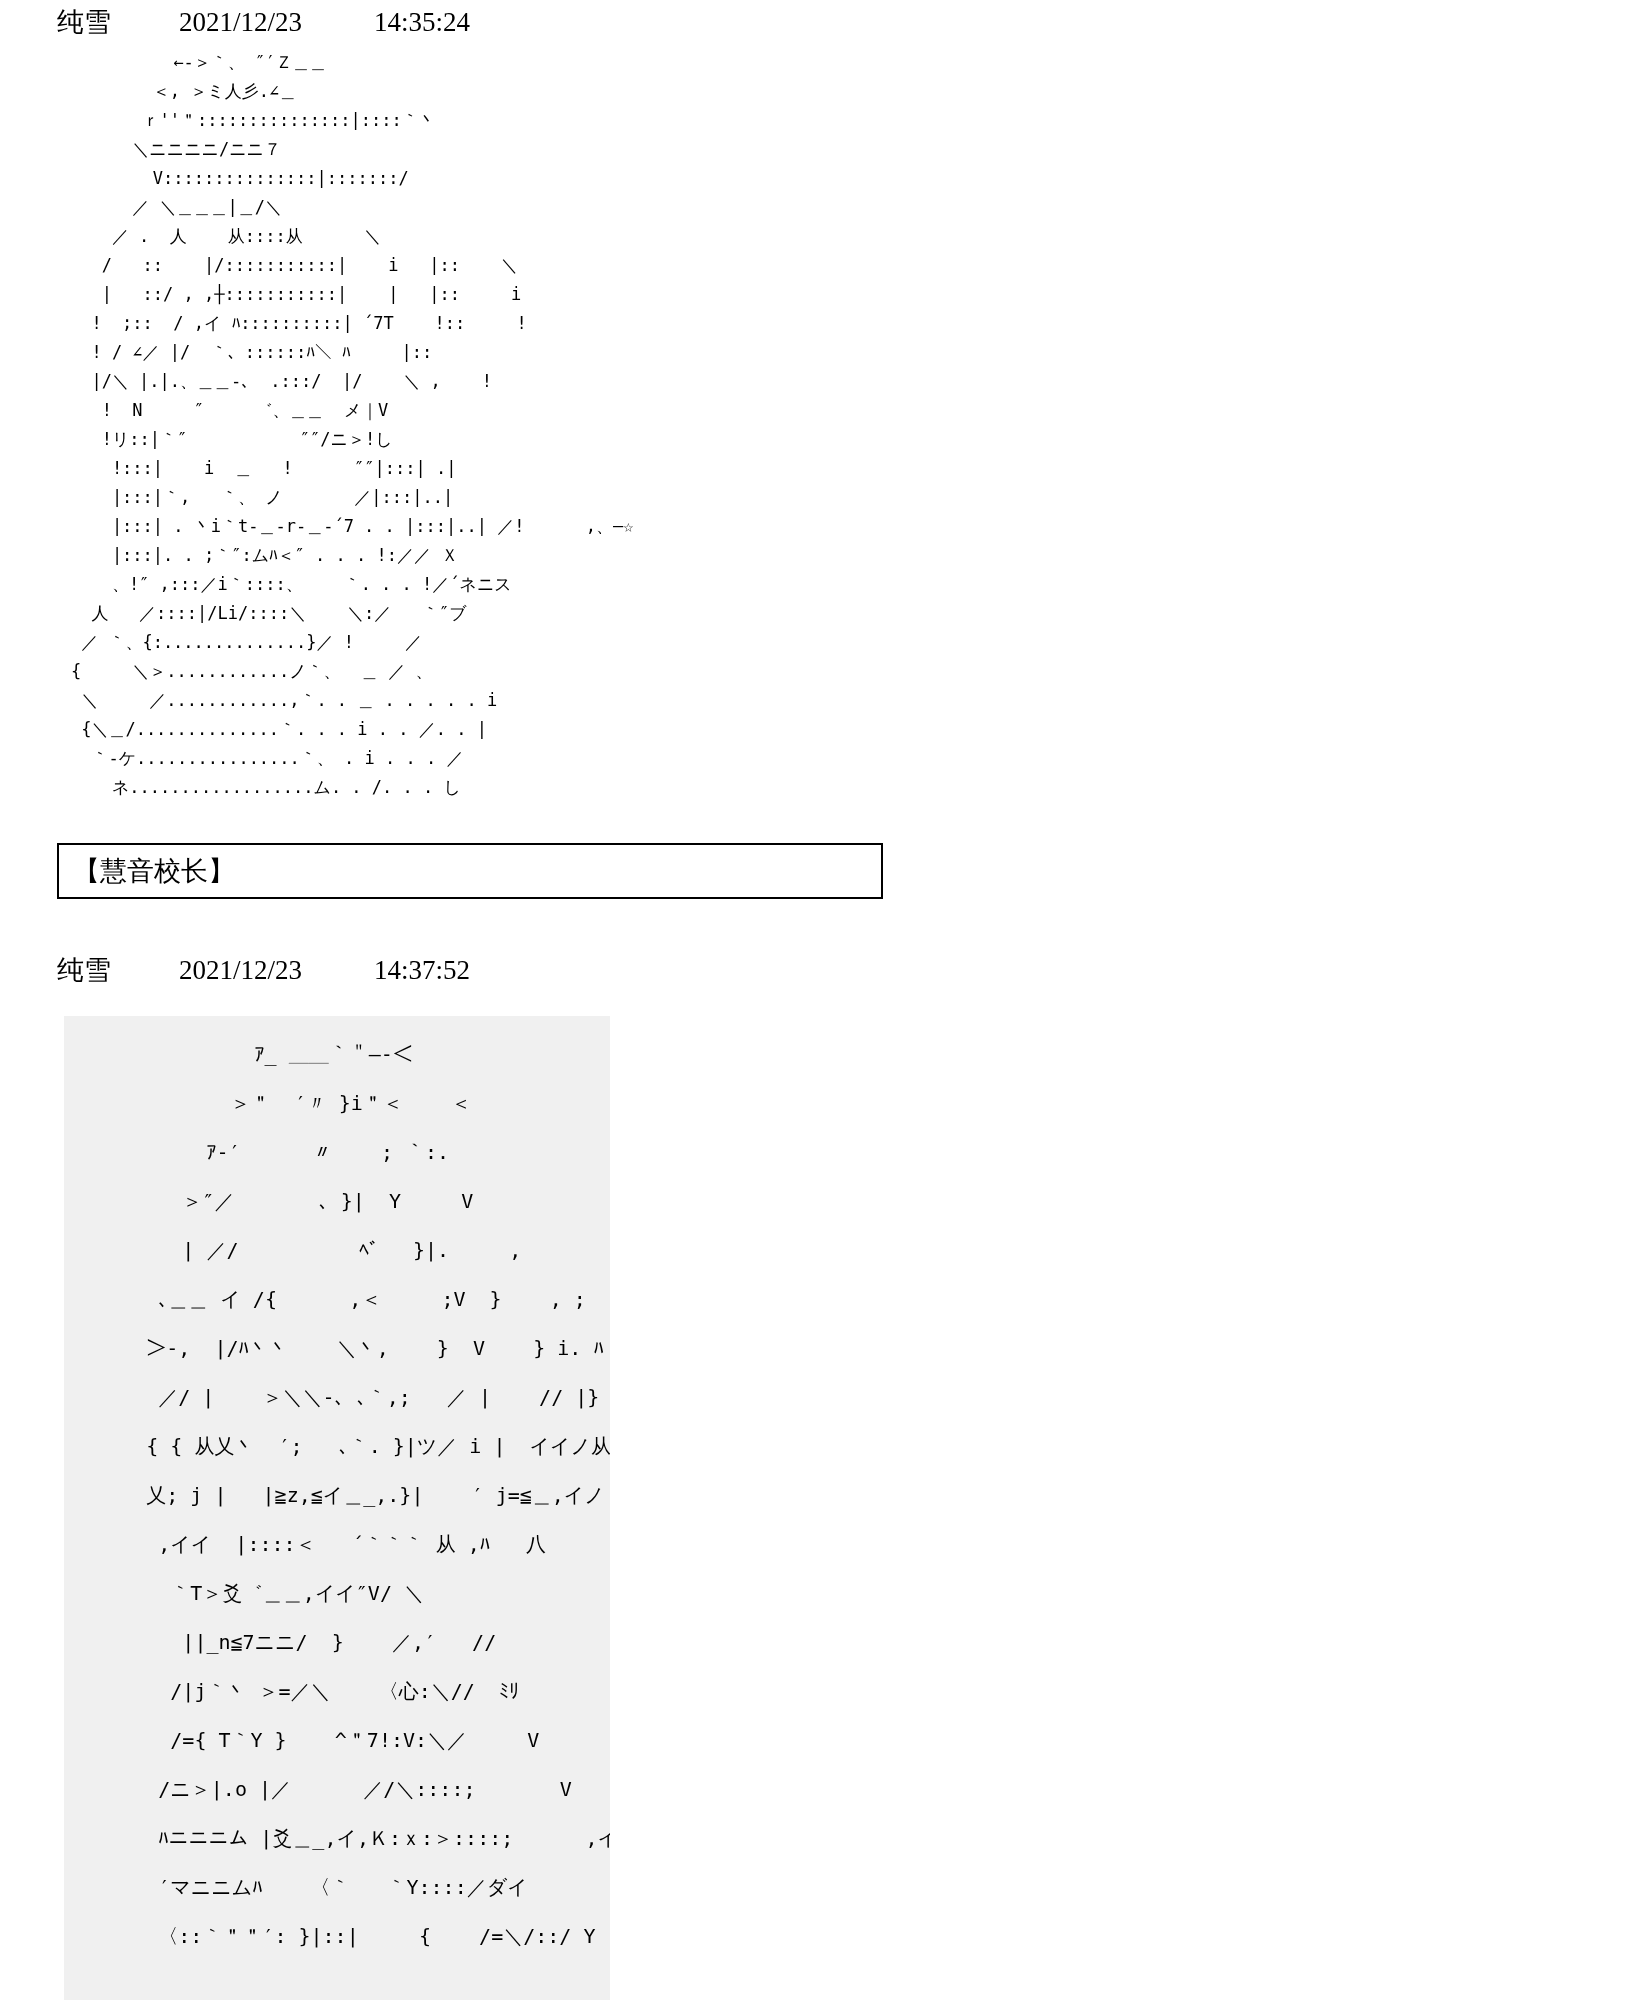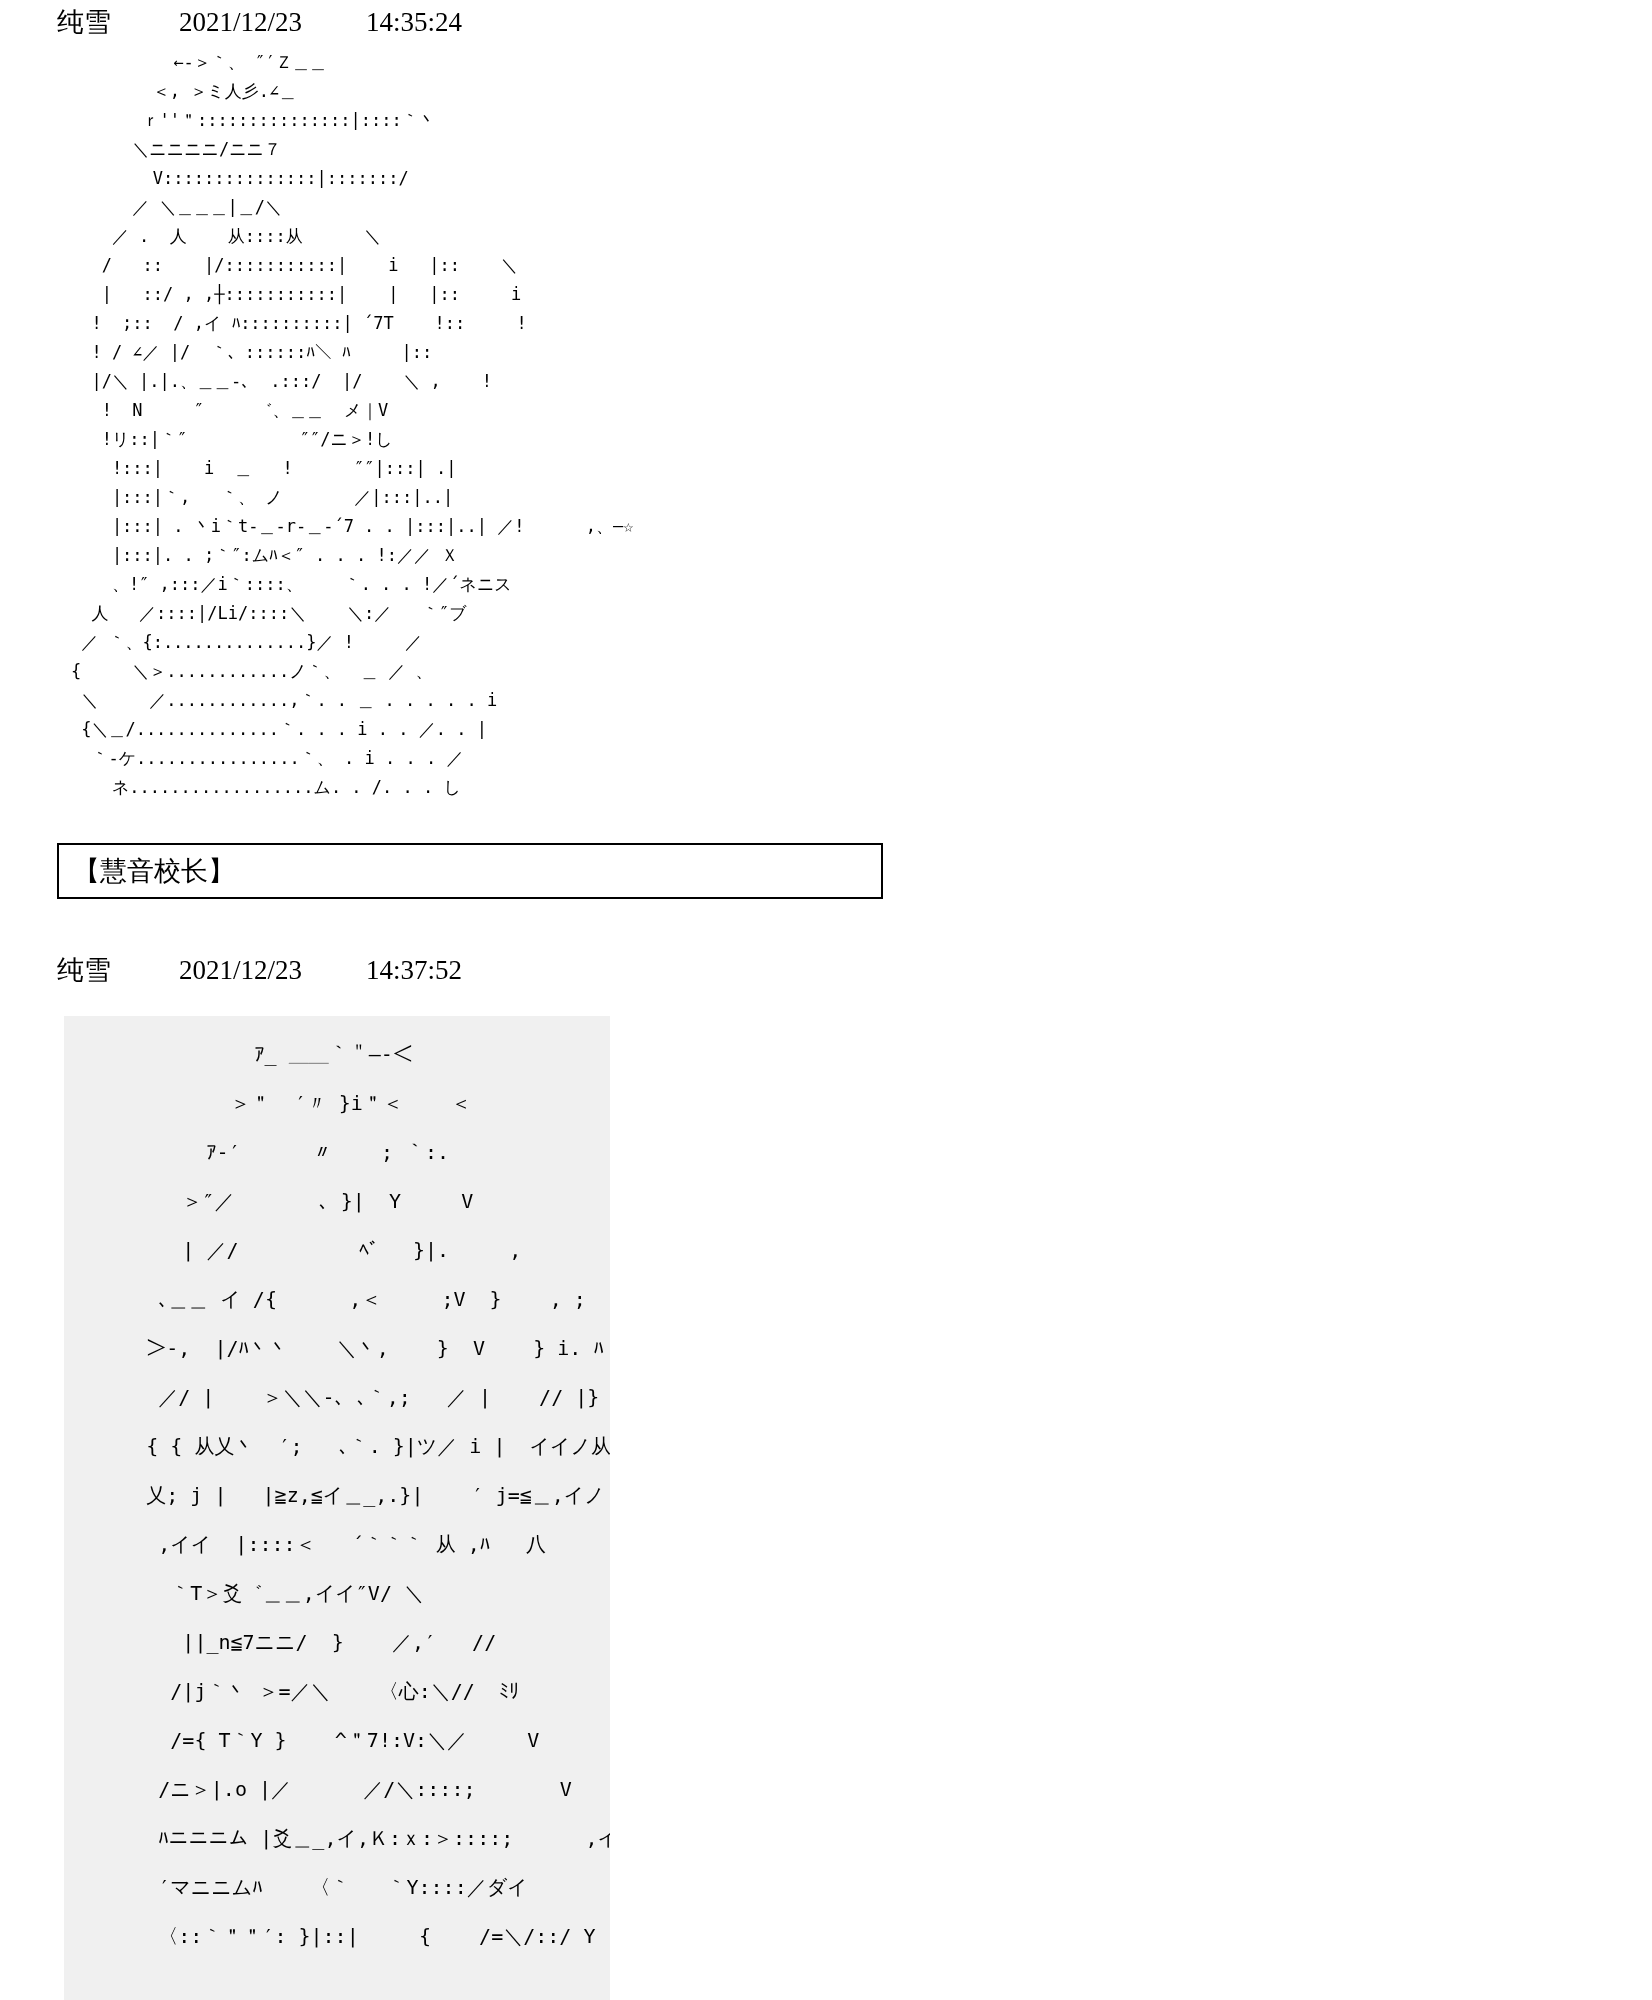--- a/index.html
+++ b/index.html
@@ -14,21 +14,21 @@
   .post-header {
     position: absolute;
     display: flex;
     align-items: baseline;
     font-size: 27px;
     white-space: pre;
     gap: 44px;
   }
   .post-header .author { font-weight: 400; }
   .post-header .date { margin-left: 24px; }
-  .post-header .time { margin-left: 20px; }
+  .post-header .time { margin-left: 28px; }
   #header1 { left: 57px; top: 4px; }
   #header2 { left: 57px; top: 952px; }
   pre.aa {
     position: absolute;
     font-family: "DejaVu Sans Mono", monospace;
     white-space: pre;
     color: #000000;
   }
   #aa1 {
     left: 30px;

